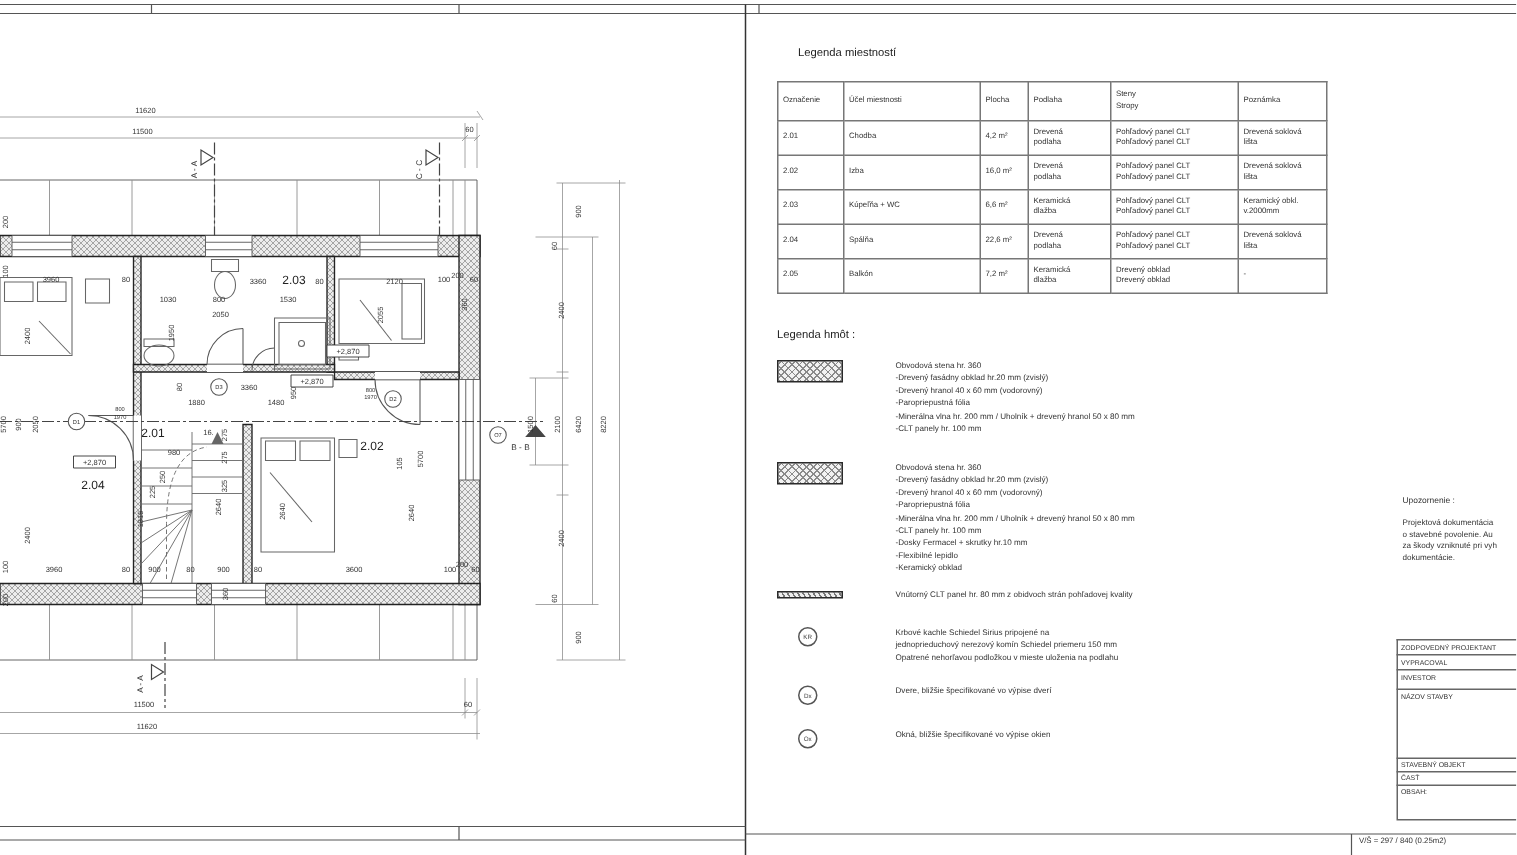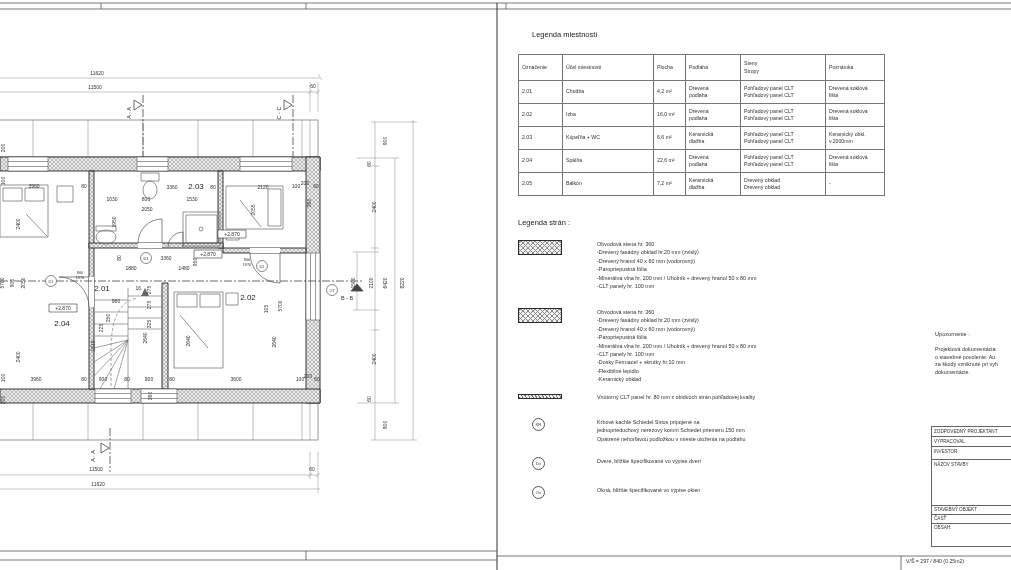--- a/index.html
+++ b/index.html
@@ -389,21 +389,21 @@
           <td>7,2 m²</td>
           <td>Keramická
 dlažba</td>
           <td>Drevený obklad
 Drevený obklad</td>
           <td>-</td>
         </tr>
       </tbody>
     </table>
 
-  <div class="abs h-title" style="left:518px;top:218px;">Legenda strán :</div>
+  <div class="abs h-title" style="left:518px;top:218px;">Legenda hmôt :</div>
   <div id="mat-legend">
       <div class="mat-item" style="top: 240px;">
         <div class="mat-sym">
           <div class="swatch"></div>
         </div>
         <div class="mat-text">Obvodová stena hr. 360
 -Drevený fasádny obklad hr.20 mm (zvislý)
 -Drevený hranol 40 x 60 mm (vodorovný)
 -Paropriepustná fólia
 -Minerálna vlna hr. 200 mm / Uholník + drevený hranol 50 x 80 mm

